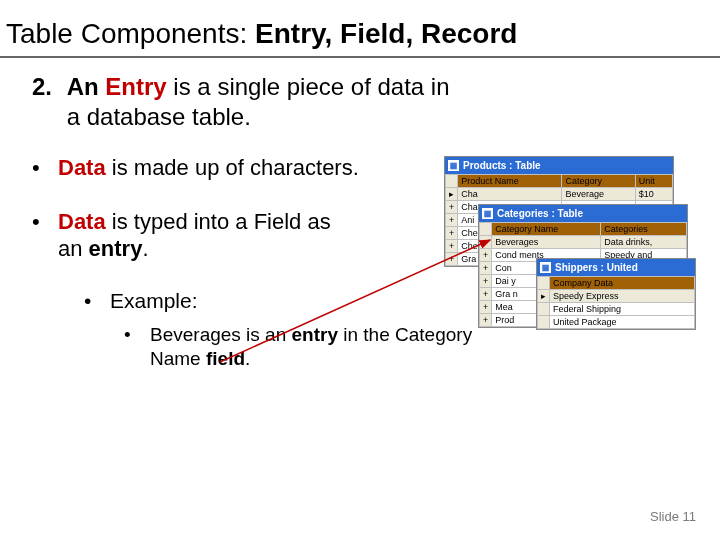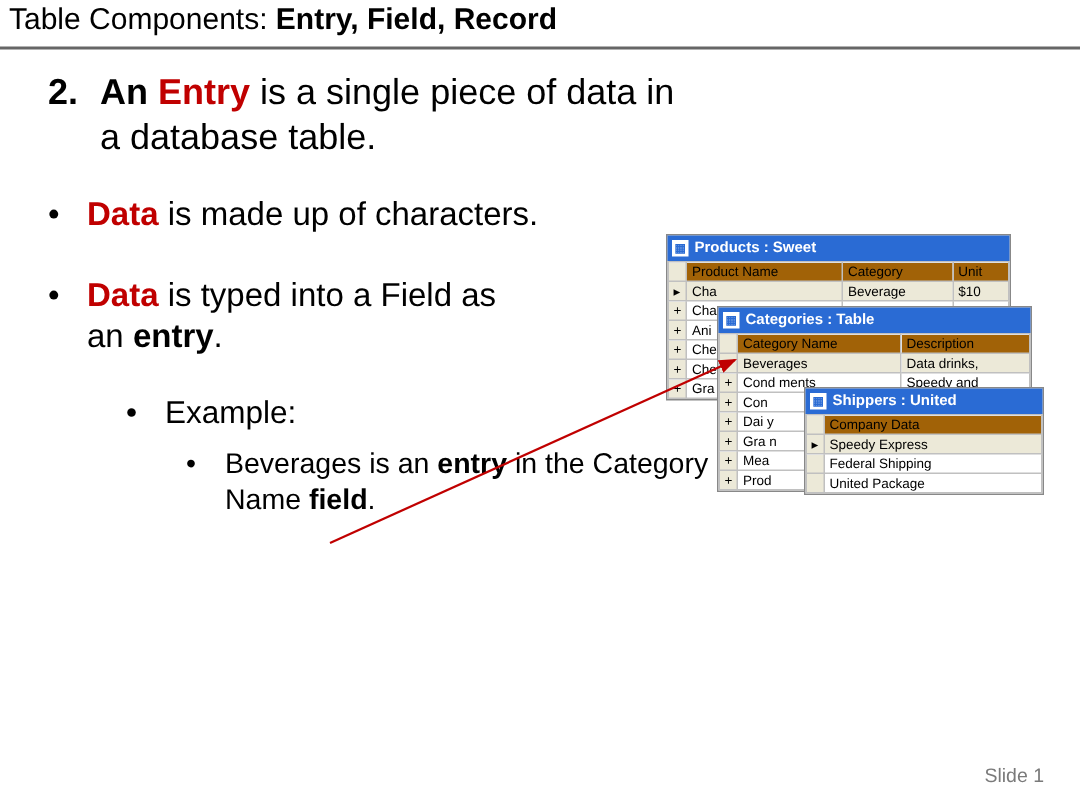--- a/index.html
+++ b/index.html
@@ -5,24 +5,24 @@
   * { margin: 0; padding: 0; box-sizing: border-box; }
   body {
     width: 720px;
     height: 540px;
     background: #fff;
     font-family: Arial, Helvetica, sans-serif;
     position: relative;
     overflow: hidden;
   }
   .slide-title {
-    font-size: 20px;
+    font-size: 28px;
     font-weight: normal;
     color: #000;
-    padding: 2px 6px 6px 6px;
+    padding: 18px 6px 6px 6px;
     border-bottom: 2px solid #666;
     margin-bottom: 14px;
   }
   .slide-title .bold { font-weight: bold; }
   .content { padding: 0 18px 0 32px; }
   .num-item {
     font-size: 24px;
     line-height: 1.25;
     margin-bottom: 22px;
   }
@@ -159,21 +159,21 @@
     </span>
   </div>
 
 </div>
 
 <div class="db-area">
 
   <div class="win" style="left: 0px; top: 0px; width: 230px;">
     <div class="tb">
       <span class="ico">▦</span>
-      <span>Products : Sweet</span>
+      <span>Products : Table</span>
     </div>
     <table class="grid">
       <tbody>
           <tr>
         <th class="rowhead"></th>
         <th>Product Name</th>
         <th>Category</th>
         <th>Unit</th>
       </tr>
       <tr class="sel">
@@ -219,21 +219,21 @@
   <div class="win" style="left: 34px; top: 48px; width: 210px;">
     <div class="tb">
       <span class="ico">▦</span>
       <span>Categories : Table</span>
     </div>
     <table class="grid">
       <tbody>
           <tr>
         <th class="rowhead"></th>
         <th>Category Name</th>
-        <th>Description</th>
+        <th>Categories</th>
       </tr>
       <tr class="sel">
             <td class="rowhead">▸</td>
             <td>Beverages</td>
             <td>Data drinks,</td>
           </tr>
       <tr>
             <td class="rowhead">+</td>
             <td>Cond ments</td>
             <td>Speedy and</td>
@@ -298,13 +298,13 @@
 
 <svg class="arrow-svg">
   <defs>
     <marker id="ah" markerWidth="8" markerHeight="8" refX="7" refY="3" orient="auto">
       <path d="M0,0 L8,3 L0,6 Z" fill="#c00000"></path>
     </marker>
   </defs>
   <line x1="220" y1="362" x2="490" y2="240" stroke="#c00000" stroke-width="1.5" marker-end="url(#ah)"></line>
 </svg>
 
-<div class="slide-num">Slide 1</div>
+<div class="slide-num">Slide 11</div>
 
 </body></html>

